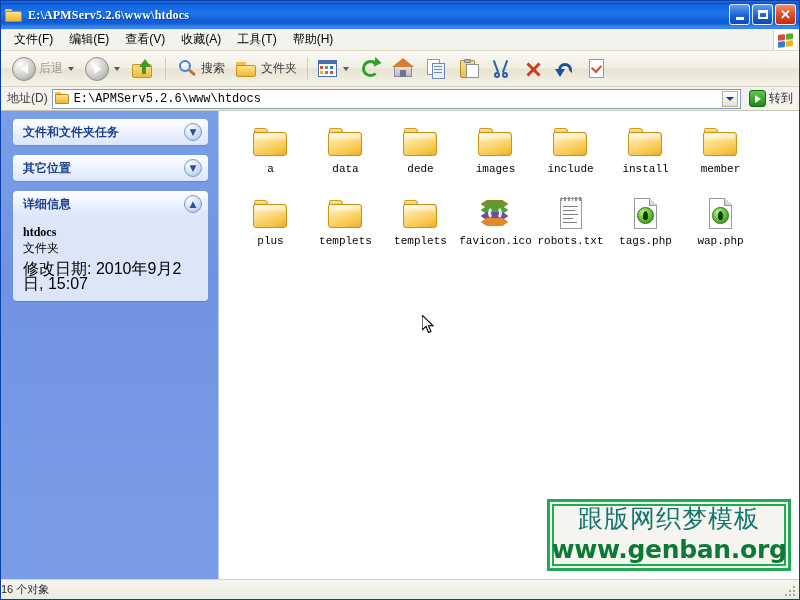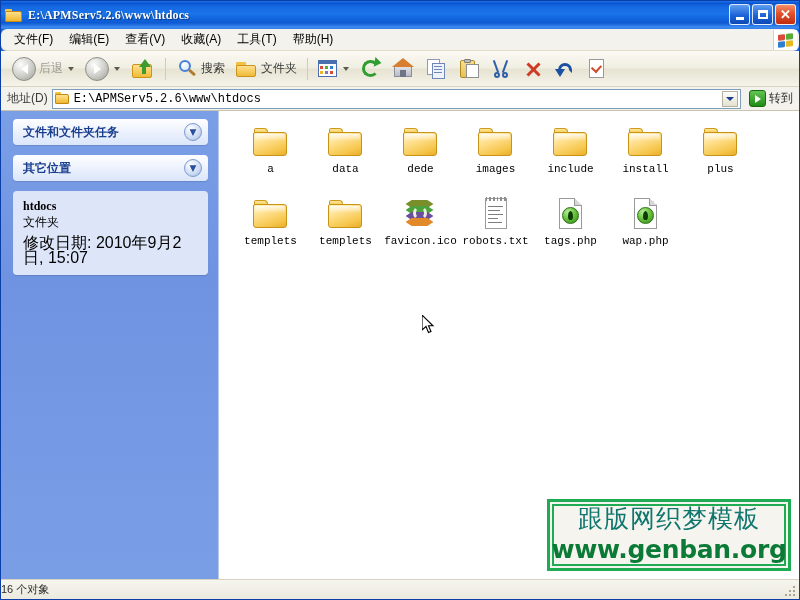--- a/index.html
+++ b/index.html
@@ -39,21 +39,21 @@
   .wbtn.min { background: linear-gradient(180deg,#5f9ef0,#1d63d8 55%,#0d49b4); }
   .wbtn.max { background: linear-gradient(180deg,#5f9ef0,#1d63d8 55%,#0d49b4); }
   .wbtn.close { background: linear-gradient(180deg,#f4906a,#e2502a 45%,#bf2d10); }
   .wbtn .gmin { width: 8px; height: 3px; background: #fff; margin-top: 8px; }
   .wbtn .gmax { width: 10px; height: 9px; border: 2px solid #fff; border-top-width: 3px; }
   .wbtn .gclose { color: #fff; font-size: 13px; font-weight: bold; font-family: "Liberation Sans", sans-serif; line-height: 13px; }
   
   .menubar {
     height: 22px; flex: 0 0 22px; background: #f3f2ec;
     display: flex; align-items: center; padding-left: 5px;
-    border-bottom: 1px solid #e0dcc8; position: relative; border-radius: 6px;
+    border-bottom: 1px solid #e0dcc8; position: relative;
   }
   .menu-item { font-size: 12px; color: #000; padding: 2px 8px; white-space: nowrap; }
   .winflag {
     position: absolute; right: 2px; top: 1px; width: 24px; height: 20px;
     background: #fff; border-left: 1px solid #d5d2c0;
     display: flex; align-items: center; justify-content: center;
   }
   .flag-grid { width: 15px; height: 13px; display: grid; grid-template-columns: 1fr 1fr; grid-template-rows: 1fr 1fr; gap: 1px; transform: skewY(-6deg); }
   .flag-grid i { display: block; border-radius: 1px; }
   
@@ -349,20 +349,26 @@
       </div>
       <div class="panel">
         <div class="panel-head">
           <span class="panel-title">其它位置</span>
           <div class="chev">
               <span>▼</span>
             </div>
         </div>
       </div>
       <div class="panel">
+        <div class="panel-head">
+          <span class="panel-title">详细信息</span>
+          <div class="chev">
+              <span>▲</span>
+            </div>
+        </div>
         <div class="panel-body">
           <div class="det-name">htdocs</div>
           <div class="det-type">文件夹</div>
           <div class="det-date">修改日期: 2010年9月2日, 15:07</div>
         </div>
       </div>
     </div>
 
     <div class="filepane">
       <div class="grid" id="file-grid">
@@ -400,20 +406,27 @@
               <div class="front"></div>
             </div>
             <div class="label">include</div>
           </div>
           <div class="item">
             <div class="icon ic-folder">
               <div class="back"></div>
               <div class="front"></div>
             </div>
             <div class="label">install</div>
+          </div>
+          <div class="item">
+            <div class="icon ic-folder">
+              <div class="back"></div>
+              <div class="front"></div>
+            </div>
+            <div class="label">member</div>
           </div>
           <div class="item">
             <div class="icon ic-folder">
               <div class="back"></div>
               <div class="front"></div>
             </div>
             <div class="label">plus</div>
           </div>
           <div class="item">
             <div class="icon ic-folder">

